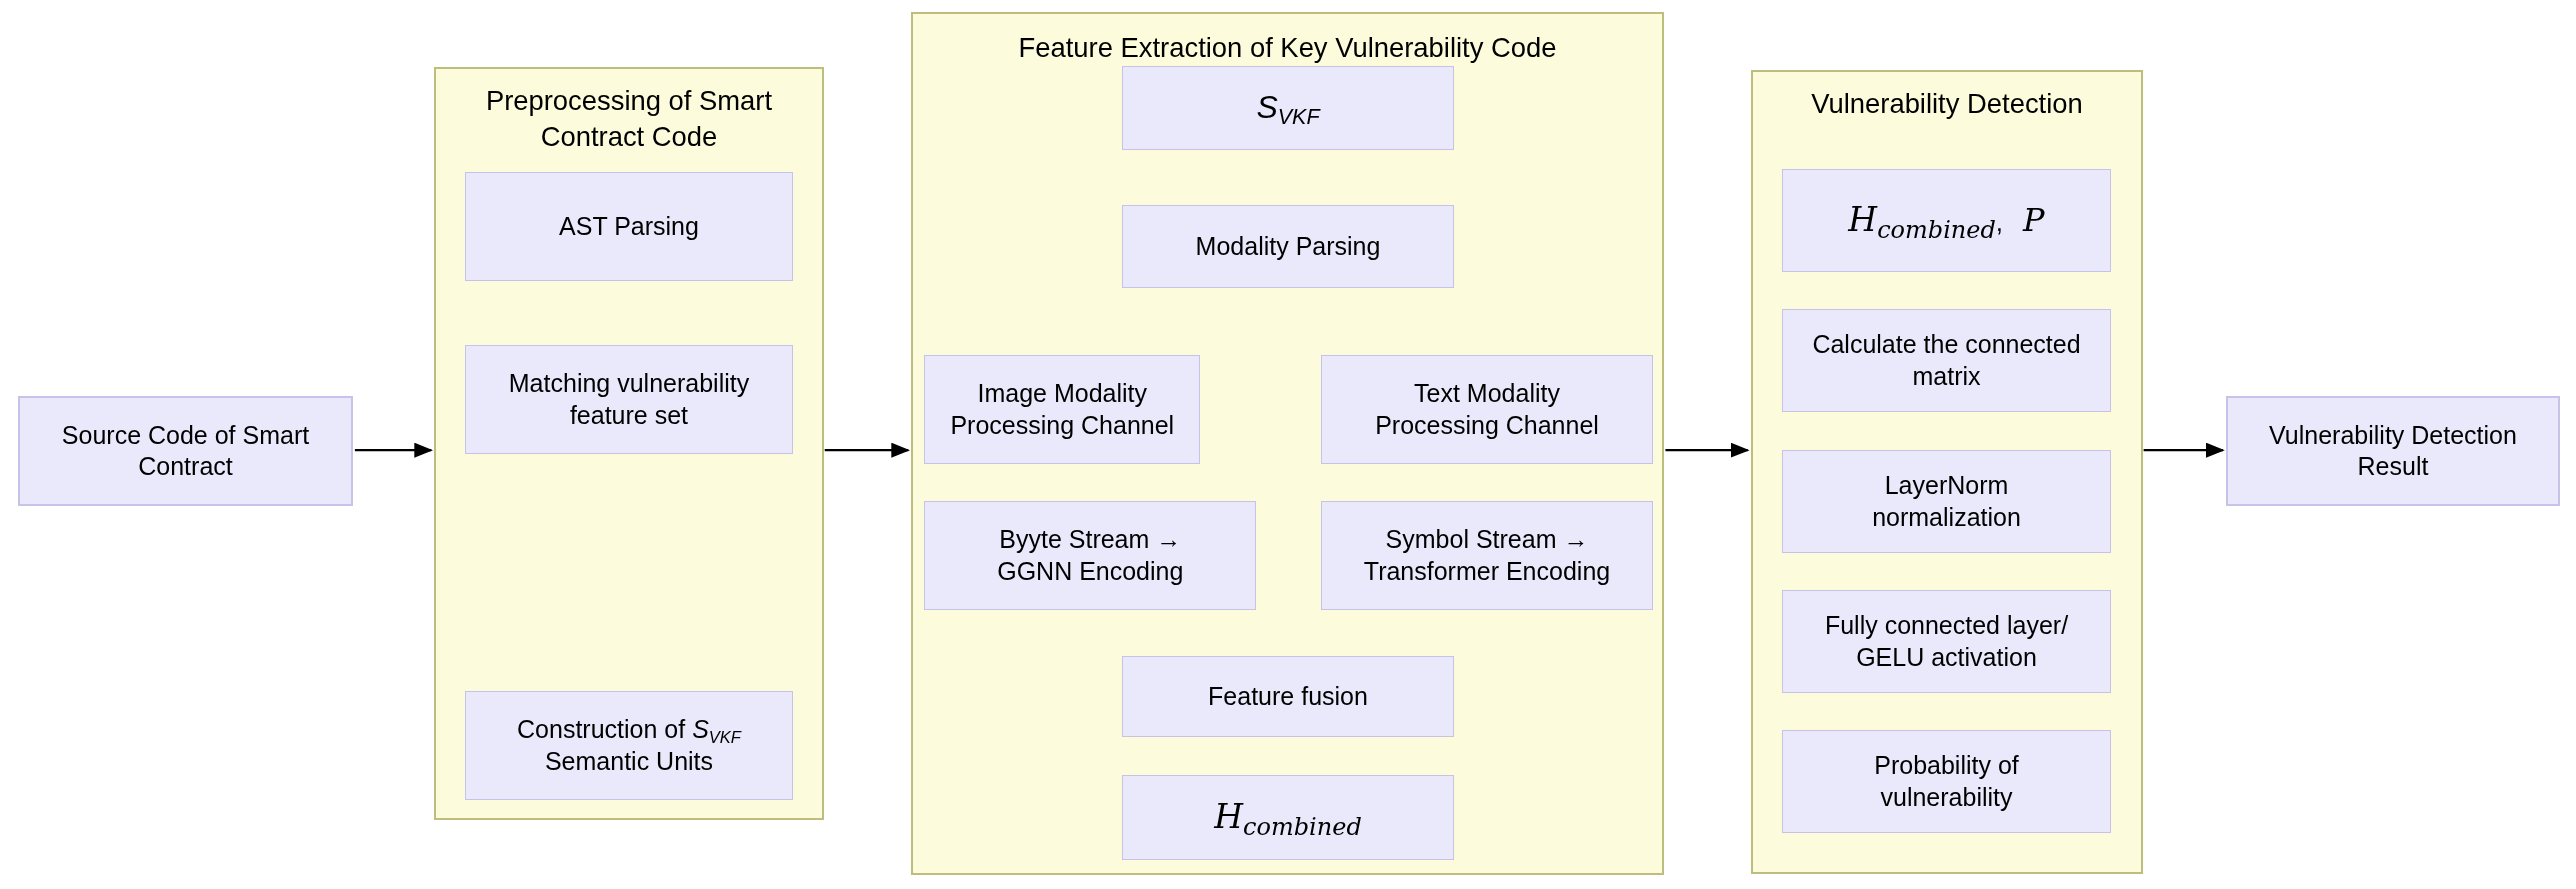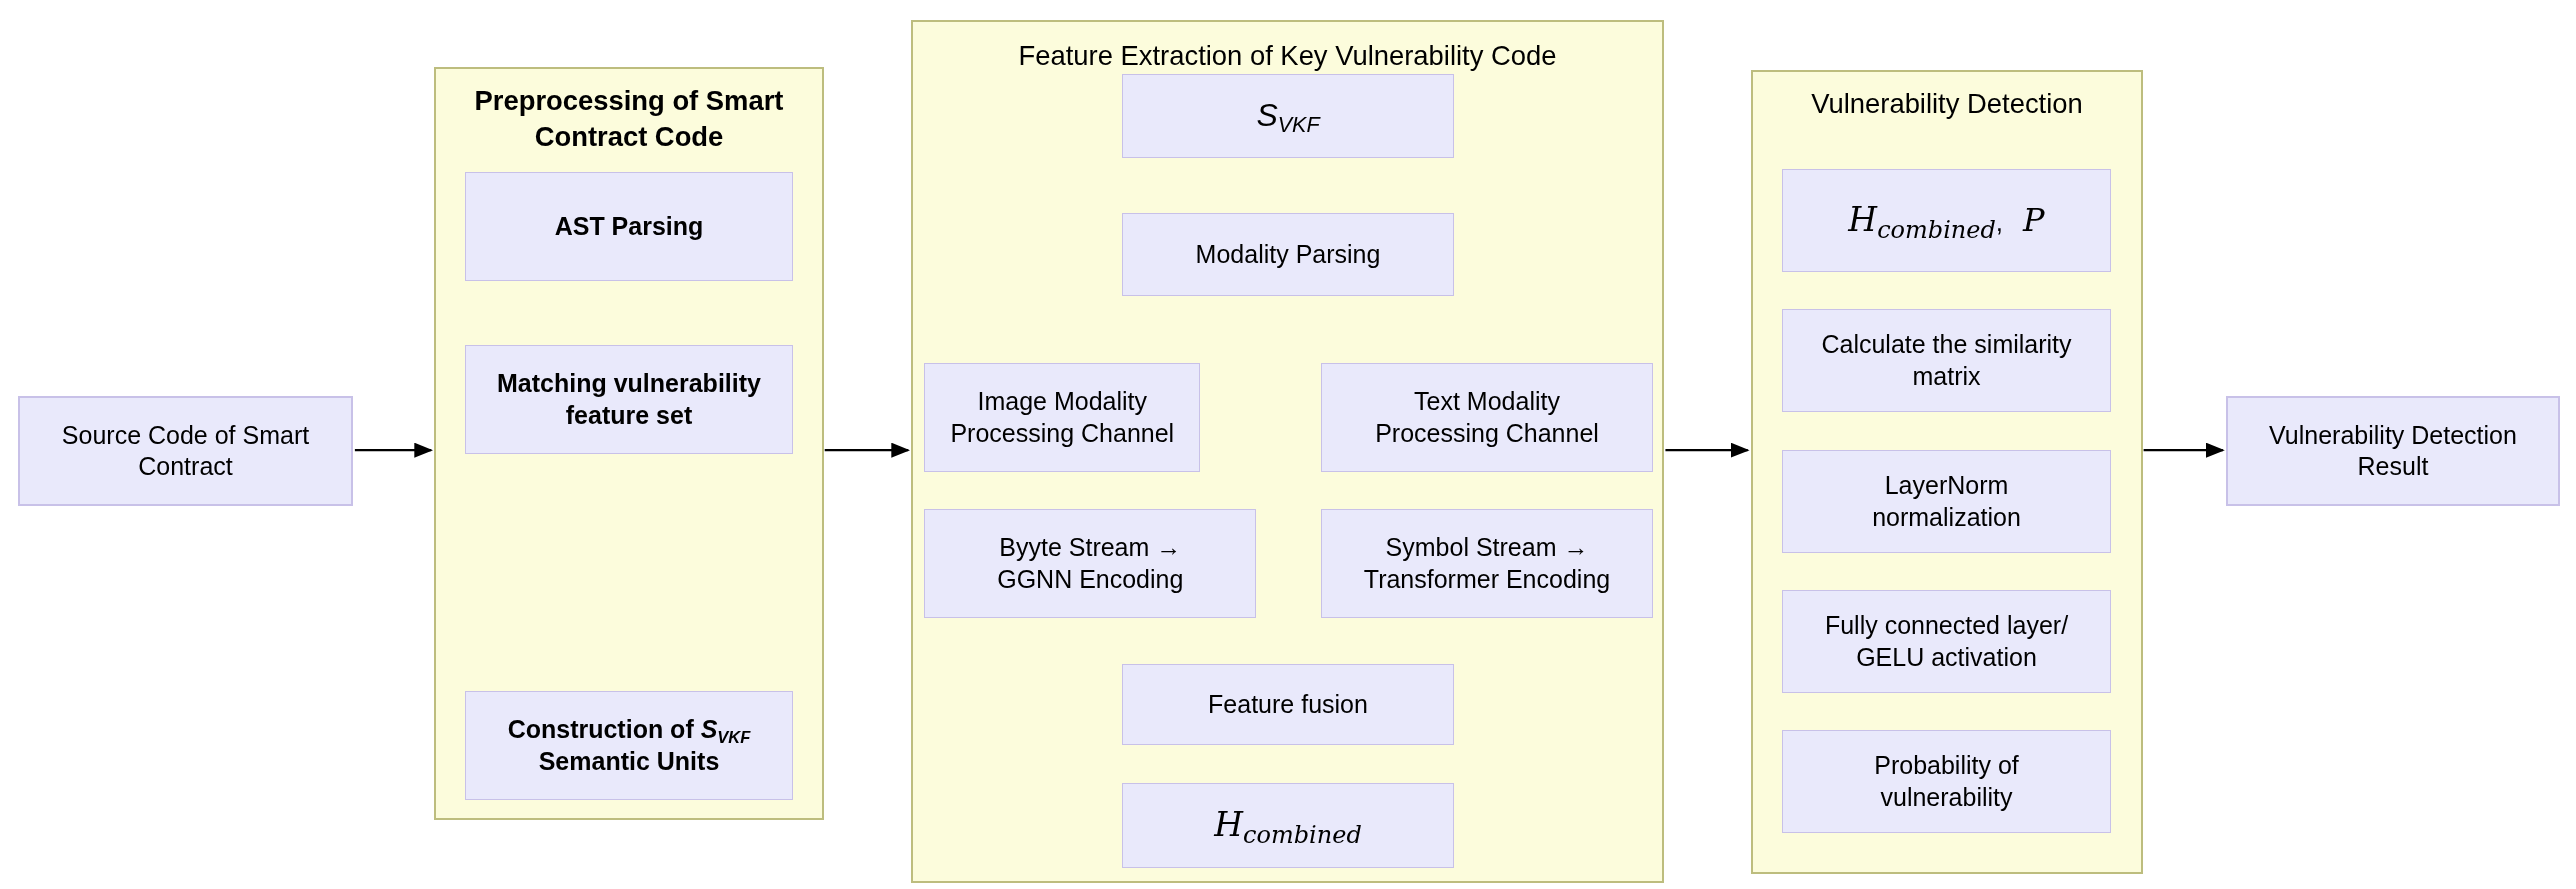--- a/index.html
+++ b/index.html
@@ -72,42 +72,42 @@
     <line class="flow-line" x1="3263" y1="694" x2="3263" y2="749" marker-end="url(#ah)"></line>
     <line class="flow-line" x1="3263" y1="929" x2="3263" y2="984" marker-end="url(#ah)"></line>
     <line class="flow-line" x1="3263" y1="1164" x2="3263" y2="1219" marker-end="url(#ah)"></line>
   </svg>
 
   <div class="node outer-node" style="left:18px;top:396px;width:335px;height:110px;">
     <span class="line">Source Code of Smart</span>
     <span class="line">Contract</span>
   </div>
 
-  <div class="panel" style="left:434px;top:67px;width:390px;height:753px;font-weight:bold;">
+  <div class="panel" style="left:434px;top:67px;width:390px;height:753px;">
     <div class="panel-title" style="padding-top:14.3px;">
       <span class="line">Preprocessing of Smart</span>
       <span class="line">Contract Code</span>
     </div>
     <div class="node" style="left:29px;top:103px;width:328px;height:109px;">
       <span class="line">AST Parsing</span>
     </div>
     <div class="node" style="left:29px;top:276px;width:328px;height:109px;">
       <span class="line">Matching vulnerability</span>
       <span class="line">feature set</span>
     </div>
     <div class="node" style="left:29px;top:622px;width:328px;height:109px;">
       <span class="line">
         <span>Construction of</span>
         <span class="m-sans-it"><span>S</span><sub class="msub">VKF</sub></span>
       </span>
       <span class="line">Semantic Units</span>
     </div>
   </div>
 
-  <div class="panel" style="left:911px;top:12px;width:753px;height:863px;margin-top:8px;">
+  <div class="panel" style="left:911px;top:12px;width:753px;height:863px;">
     <div class="panel-title" style="padding-top:15.5px;">Feature Extraction of Key Vulnerability Code</div>
 
     <div class="node" style="left:209px;top:52px;width:332px;height:84px;">
       <span class="svkf-big"><span>S</span><sub class="msub">VKF</sub></span>
     </div>
 
     <div class="node" style="left:209px;top:191px;width:332px;height:83px;">
       <span class="line">Modality Parsing</span>
     </div>
 
@@ -141,21 +141,21 @@
   <div class="panel" style="left:1751px;top:70px;width:392px;height:804px;">
     <div class="panel-title" style="padding-top:14.3px;">Vulnerability Detection</div>
 
     <div class="node" style="left:29px;top:97px;width:329px;height:103px;">
       <span>
         <span class="m-serif hcomb-big"><span>H</span><sub class="msub">combined</sub></span><span class="comma">,</span><span class="m-serif p-script">P</span>
       </span>
     </div>
 
     <div class="node" style="left:29px;top:237px;width:329px;height:103px;">
-      <span class="line">Calculate the similarity</span>
+      <span class="line">Calculate the connected</span>
       <span class="line">matrix</span>
     </div>
 
     <div class="node" style="left:29px;top:378px;width:329px;height:103px;">
       <span class="line">LayerNorm</span>
       <span class="line">normalization</span>
     </div>
 
     <div class="node" style="left:29px;top:518px;width:329px;height:103px;">
       <span class="line">Fully connected layer/</span>

